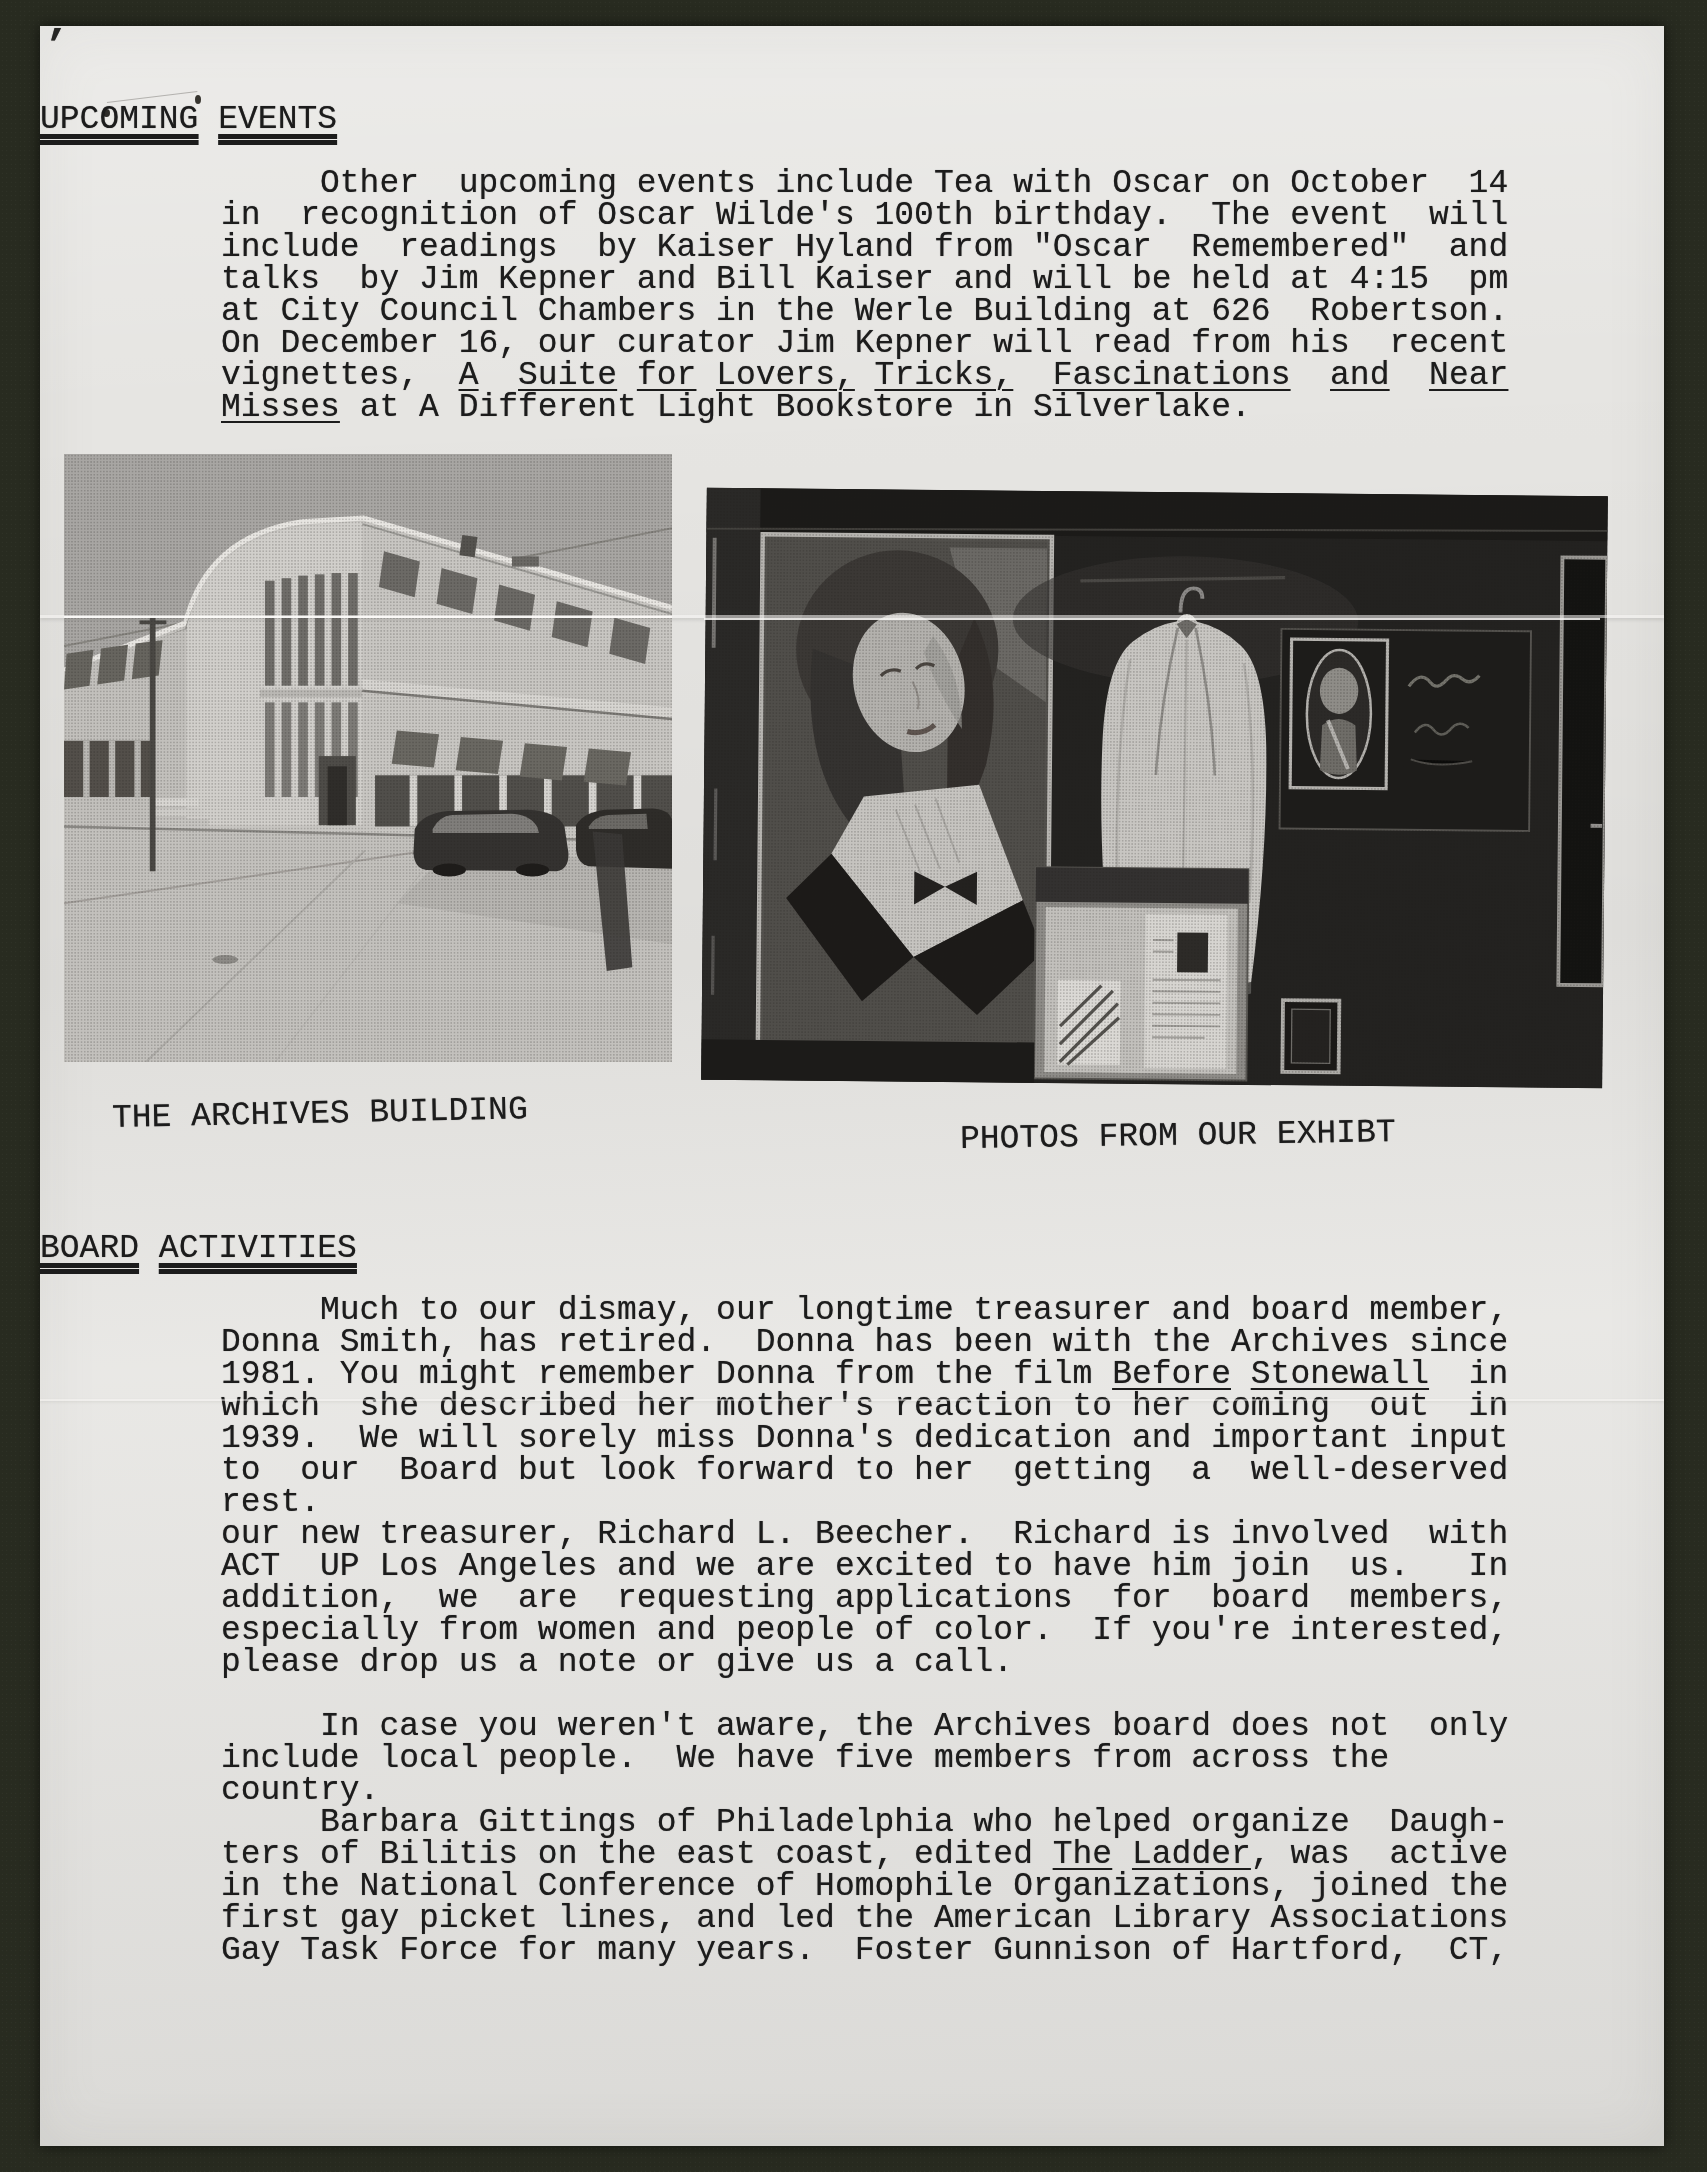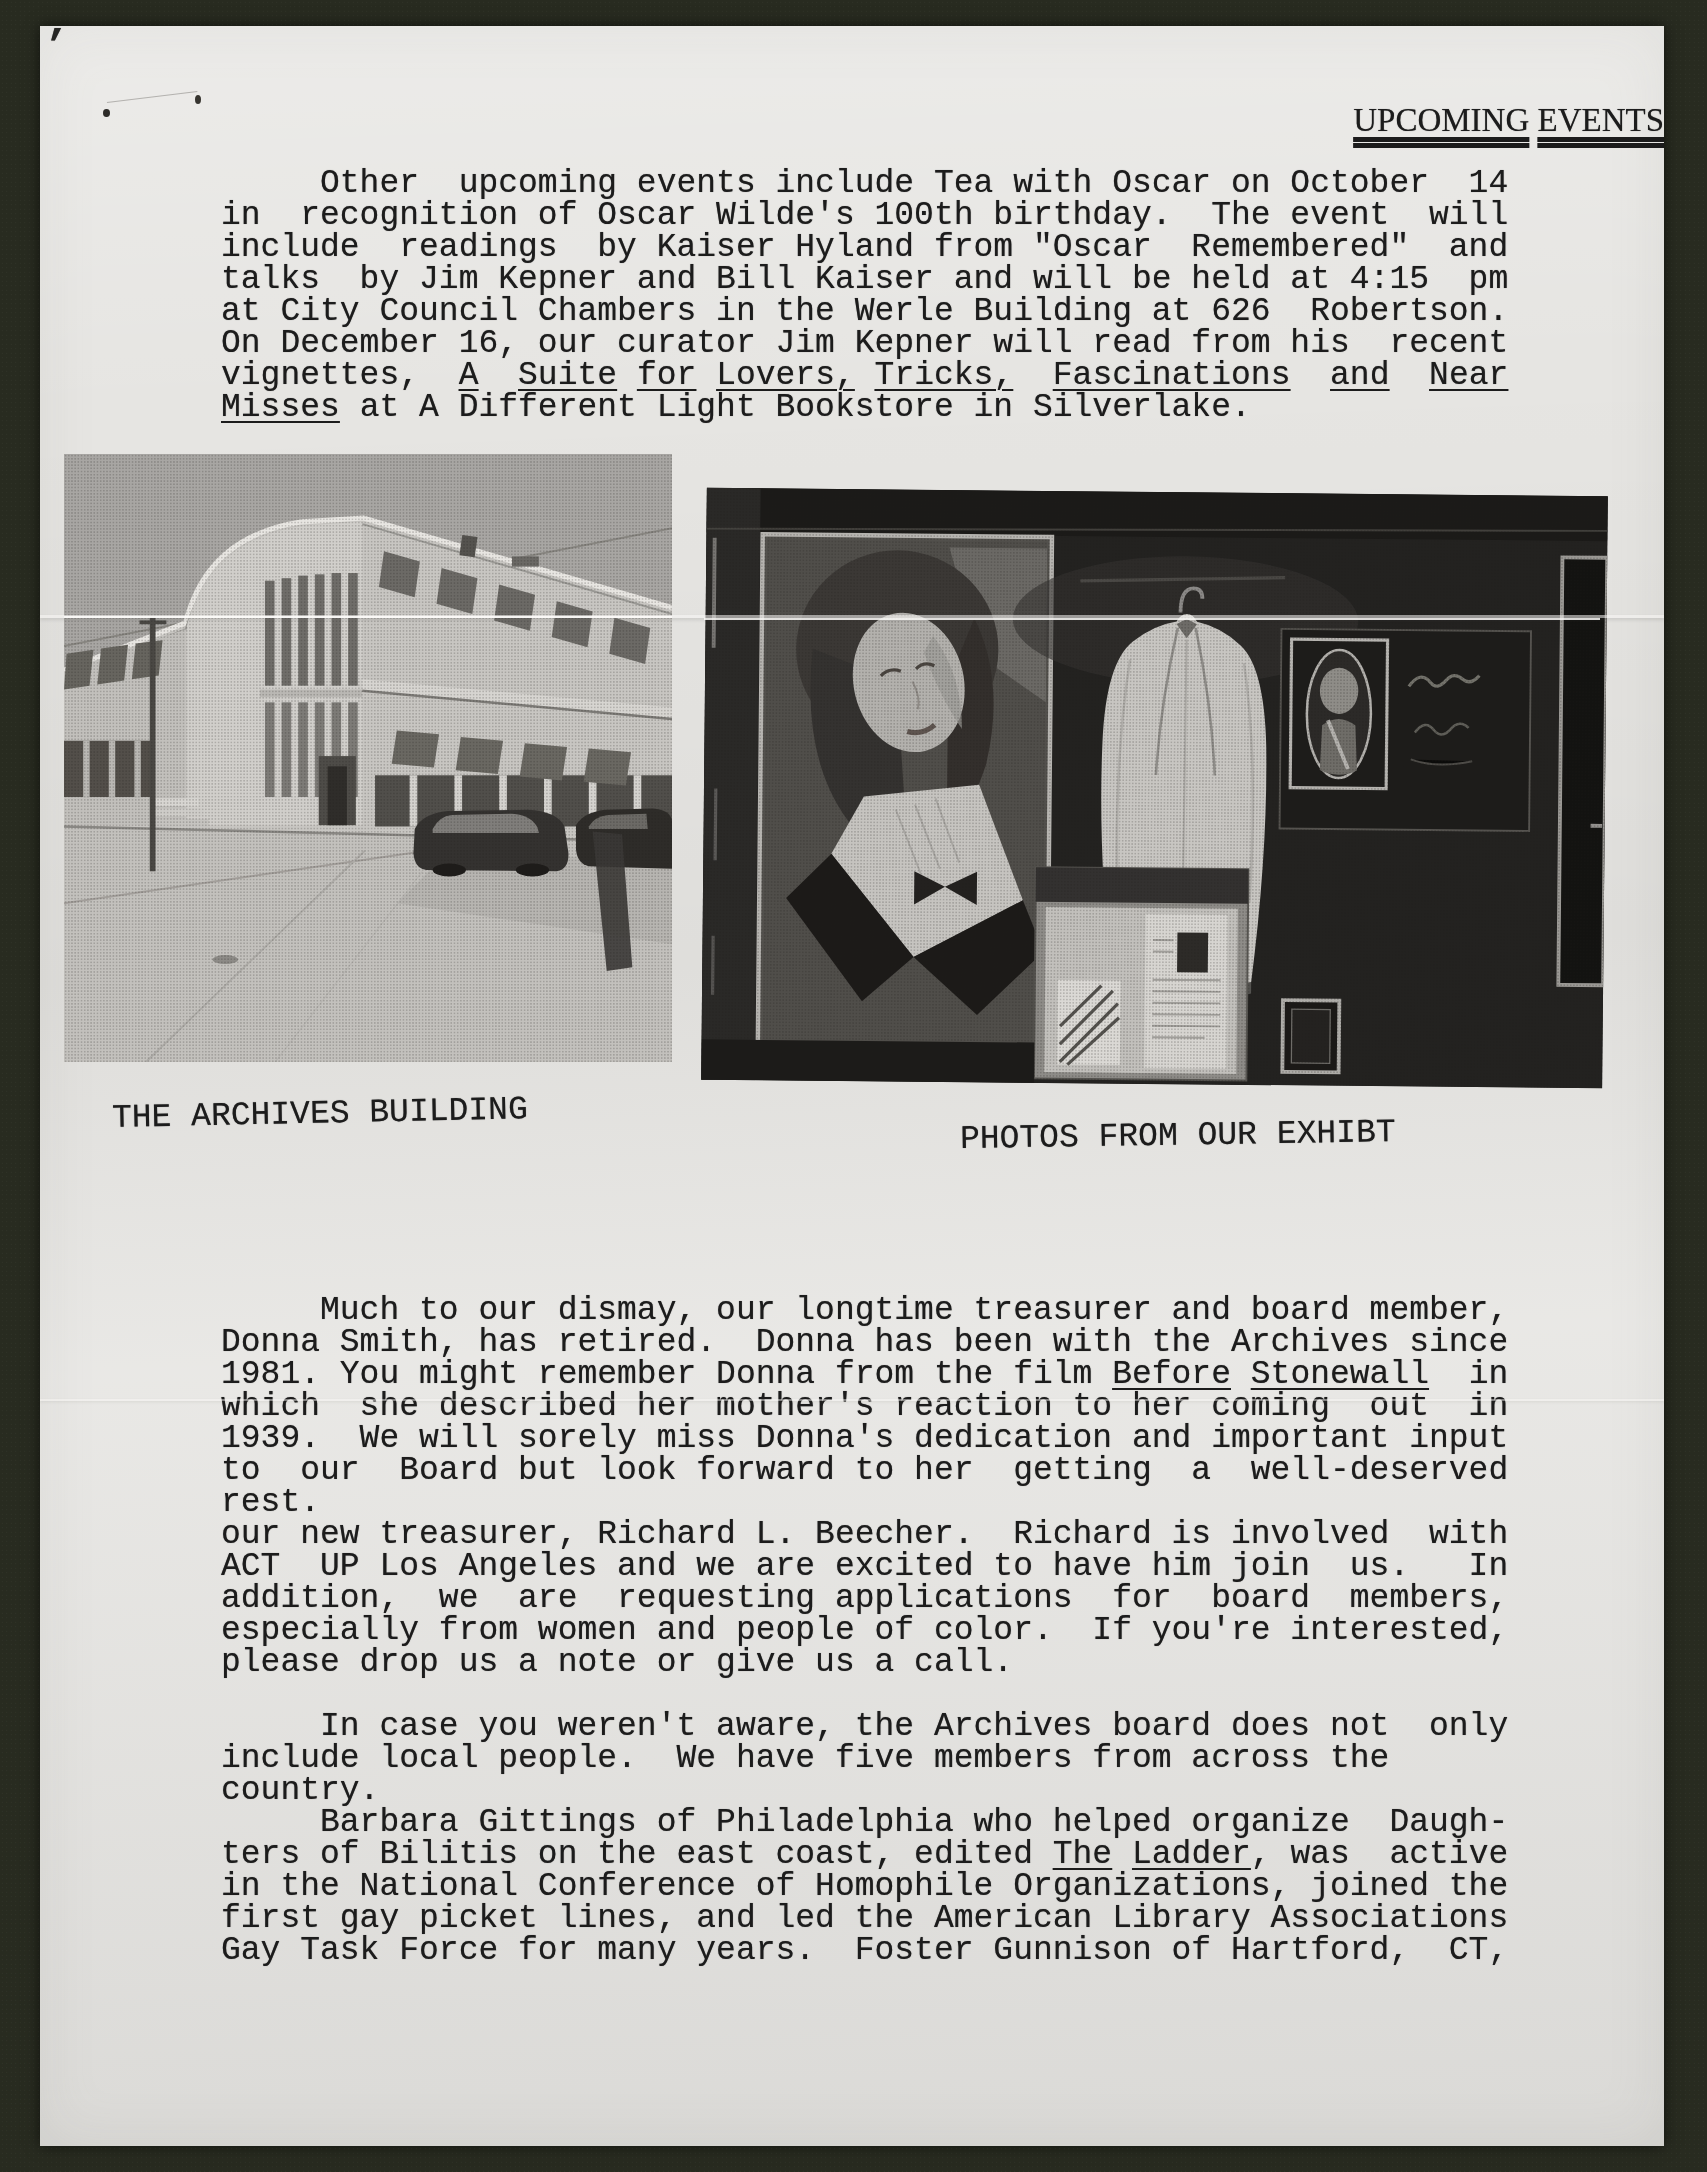--- a/index.html
+++ b/index.html
@@ -24,21 +24,21 @@
     background:linear-gradient(178deg,rgba(255,255,255,.25) 0%,rgba(0,0,0,0) 18%,rgba(0,0,0,.03) 44%,rgba(255,255,255,.12) 62%,rgba(0,0,0,.05) 100%);
   }
   .typed{
     position:absolute;
     font-size:33px;line-height:32px;color:var(--ink,#1c1c1c);
     text-shadow:0 0 0.8px rgba(22,22,22,.6);
   }
   .tline{white-space:pre;}
   .u{text-decoration:underline;text-decoration-thickness:2.2px;text-underline-offset:5.1px;}
   .u2{text-decoration:underline;text-decoration-style:double;text-decoration-thickness:4.5px;text-underline-offset:5.8px;}
-  .centered{left:0;width:100%;text-align:right;font-family:Liberation Serif, serif;}
+  .centered{left:0;width:100%;text-align:left;}
   .photo{position:absolute;overflow:hidden;background:#9a9896;}
   .photo svg{display:block;width:100%;height:100%;}
   .halftone{
     position:absolute;inset:0;pointer-events:none;
     background-image:radial-gradient(rgba(30,28,25,.20) 0.7px,transparent 1px);
     background-size:3.2px 3.2px;
   }
   .crease{position:absolute;pointer-events:none;}
   .stain{position:absolute;border-radius:50%;pointer-events:none;}
 </style>
@@ -262,20 +262,23 @@
       <rect x="908" y="792" width="88" height="112" fill="#1b1917" stroke="#aeaca8" stroke-width="6"></rect>
       <rect x="922" y="806" width="60" height="84" fill="#242220" stroke="#6e6c68" stroke-width="2"></rect>
       <rect x="0" y="862" width="520" height="63" fill="#1c1b19"></rect>
     </svg>
     <div class="halftone"></div>
   </div>
 
   <div class="typed" style="left:72px;top:1077px;transform:rotate(-1.2deg);transform-origin:left center;white-space:pre;">THE ARCHIVES BUILDING</div>
   <div class="typed" style="left:920px;top:1098px;transform:rotate(-.9deg);transform-origin:left center;white-space:pre;">PHOTOS FROM OUR EXHIBT</div>
 
+  <div class="typed centered" style="top:1207px;">
+      <div class="tline"><span class="u2">BOARD</span><span> </span><span class="u2">ACTIVITIES</span></div>
+    </div>
   <div class="typed" style="left:181px;top:1269px;">
       <div class="tline"><span>     Much to our dismay, our longtime treasurer and board member,</span></div>
       <div class="tline"><span>Donna Smith, has retired.  Donna has been with the Archives since</span></div>
       <div class="tline"><span>1981. You might remember Donna from the film </span><span class="u">Before</span><span> </span><span class="u">Stonewall</span><span>  in</span></div>
       <div class="tline"><span>which  she described her mother's reaction to her coming  out  in</span></div>
       <div class="tline"><span>1939.  We will sorely miss Donna's dedication and important input</span></div>
       <div class="tline"><span>to  our  Board but look forward to her  getting  a  well-deserved</span></div>
       <div class="tline"><span>rest.</span></div>
       <div class="tline"><span>our new treasurer, Richard L. Beecher.  Richard is involved  with</span></div>
       <div class="tline"><span>ACT  UP Los Angeles and we are excited to have him join  us.   In</span></div>

